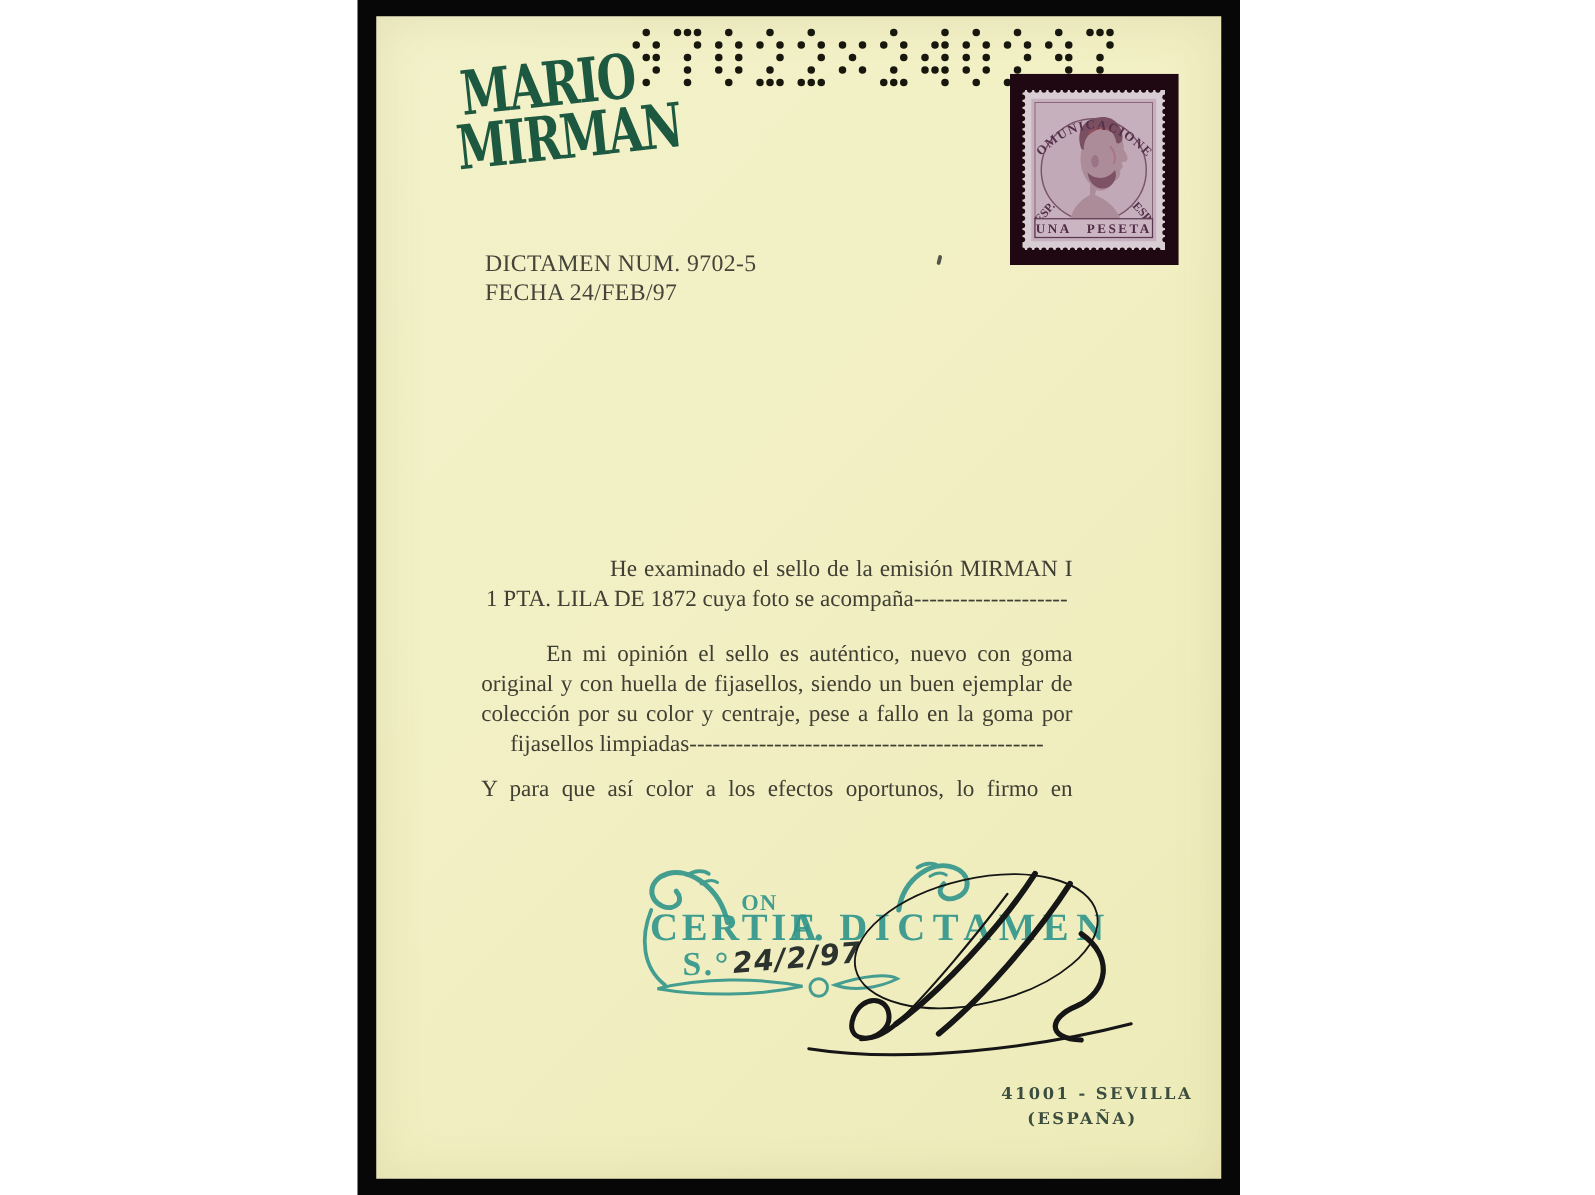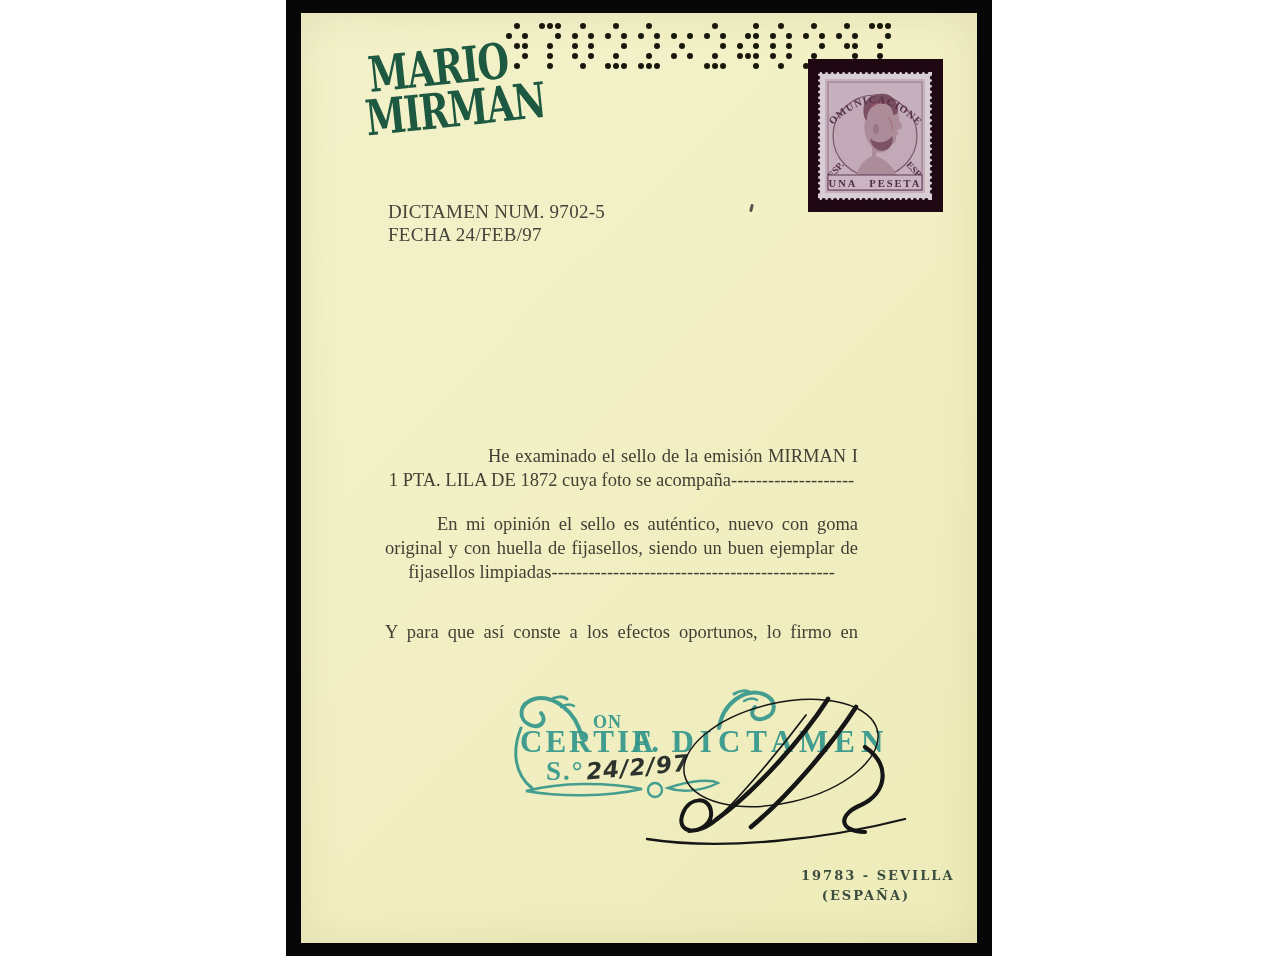--- a/index.html
+++ b/index.html
@@ -269,24 +269,25 @@
     </div>
     <div class="speck"></div>
 
     <div class="para p1">
       <div class="line stretch ind1">He examinado el sello de la emisión MIRMAN I</div>
       <div class="line">1 PTA. LILA DE 1872 cuya foto se acompaña--------------------</div>
     </div>
     <div class="para p2">
       <div class="line stretch ind2">En mi opinión el sello es auténtico, nuevo con goma</div>
       <div class="line stretch">original y con huella de fijasellos, siendo un buen ejemplar de</div>
+      <div class="line stretch">colección por su color y centraje, pese a fallo en la goma por</div>
       <div class="line">fijasellos limpiadas----------------------------------------------</div>
     </div>
     <div class="para p3">
-      <div class="line stretch">Y para que así conste a los efectos oportunos, lo firmo en</div>
+      <div class="line stretch">Y para que así color a los efectos oportunos, lo firmo en</div>
     </div>
 
     <svg class="seal-svg" width="320" height="130" viewBox="0 0 320 130">
       <g stroke="#2d938a" fill="none" stroke-linecap="round" opacity="0.88">
         <path d="M76 50 C70 22 46 6 28 11 C12 16 12 32 24 37 C34 41 42 33 35 25" stroke-width="4"></path>
         <path d="M44 12 C50 8 57 8 61 11" stroke-width="3"></path>
         <path d="M55 19 C60 16 65 16 68 18" stroke-width="2.5"></path>
         <path d="M15 40 C6 62 8 86 26 100" stroke-width="3"></path>
         <path d="M213 40 C217 14 240 0 257 6 C271 11 271 26 259 30 C249 34 242 26 249 19" stroke-width="4"></path>
         <path d="M228 6 C234 2 241 2 245 5" stroke-width="3"></path>
@@ -308,18 +309,18 @@
         <path d="M197 14 C170 56 122 108 86 134" stroke-width="4.6"></path>
         <path d="M225 22 C198 64 154 114 120 142" stroke-width="4.6"></path>
         <path d="M86 134 C66 152 44 148 52 128 C59 111 78 112 80 126 C82 138 70 146 58 146" stroke-width="4"></path>
         <path d="M234 62 C260 80 256 108 230 120 C208 129 206 146 234 147" stroke-width="4.2"></path>
         <path d="M175 30 C148 66 114 106 92 128" stroke-width="1.7"></path>
         <path d="M16 154 C92 166 196 154 274 134" stroke-width="2.3"></path>
       </g>
     </svg>
 
     <div class="footer-right">
-      <div>19783 - SEVILLA</div>
+      <div>41001 - SEVILLA</div>
       <div>(ESPAÑA)</div>
     </div>
 
   </div>
 </div>
 
 </body></html>

